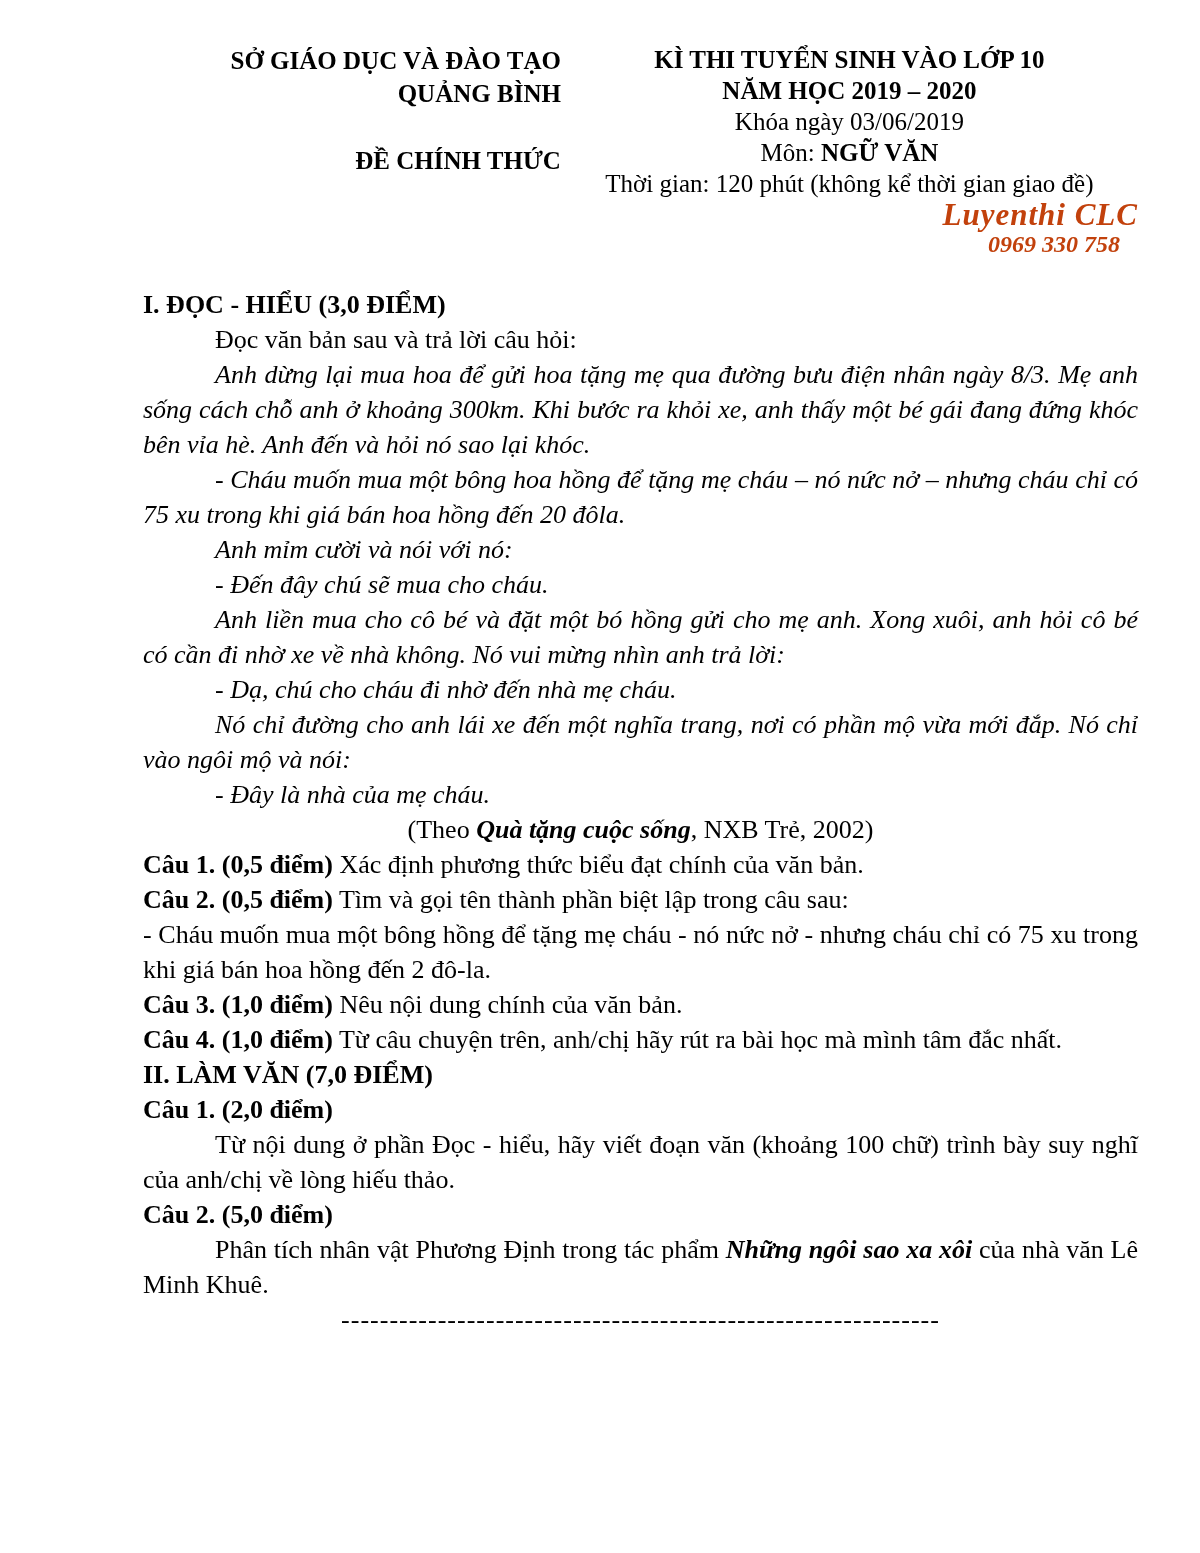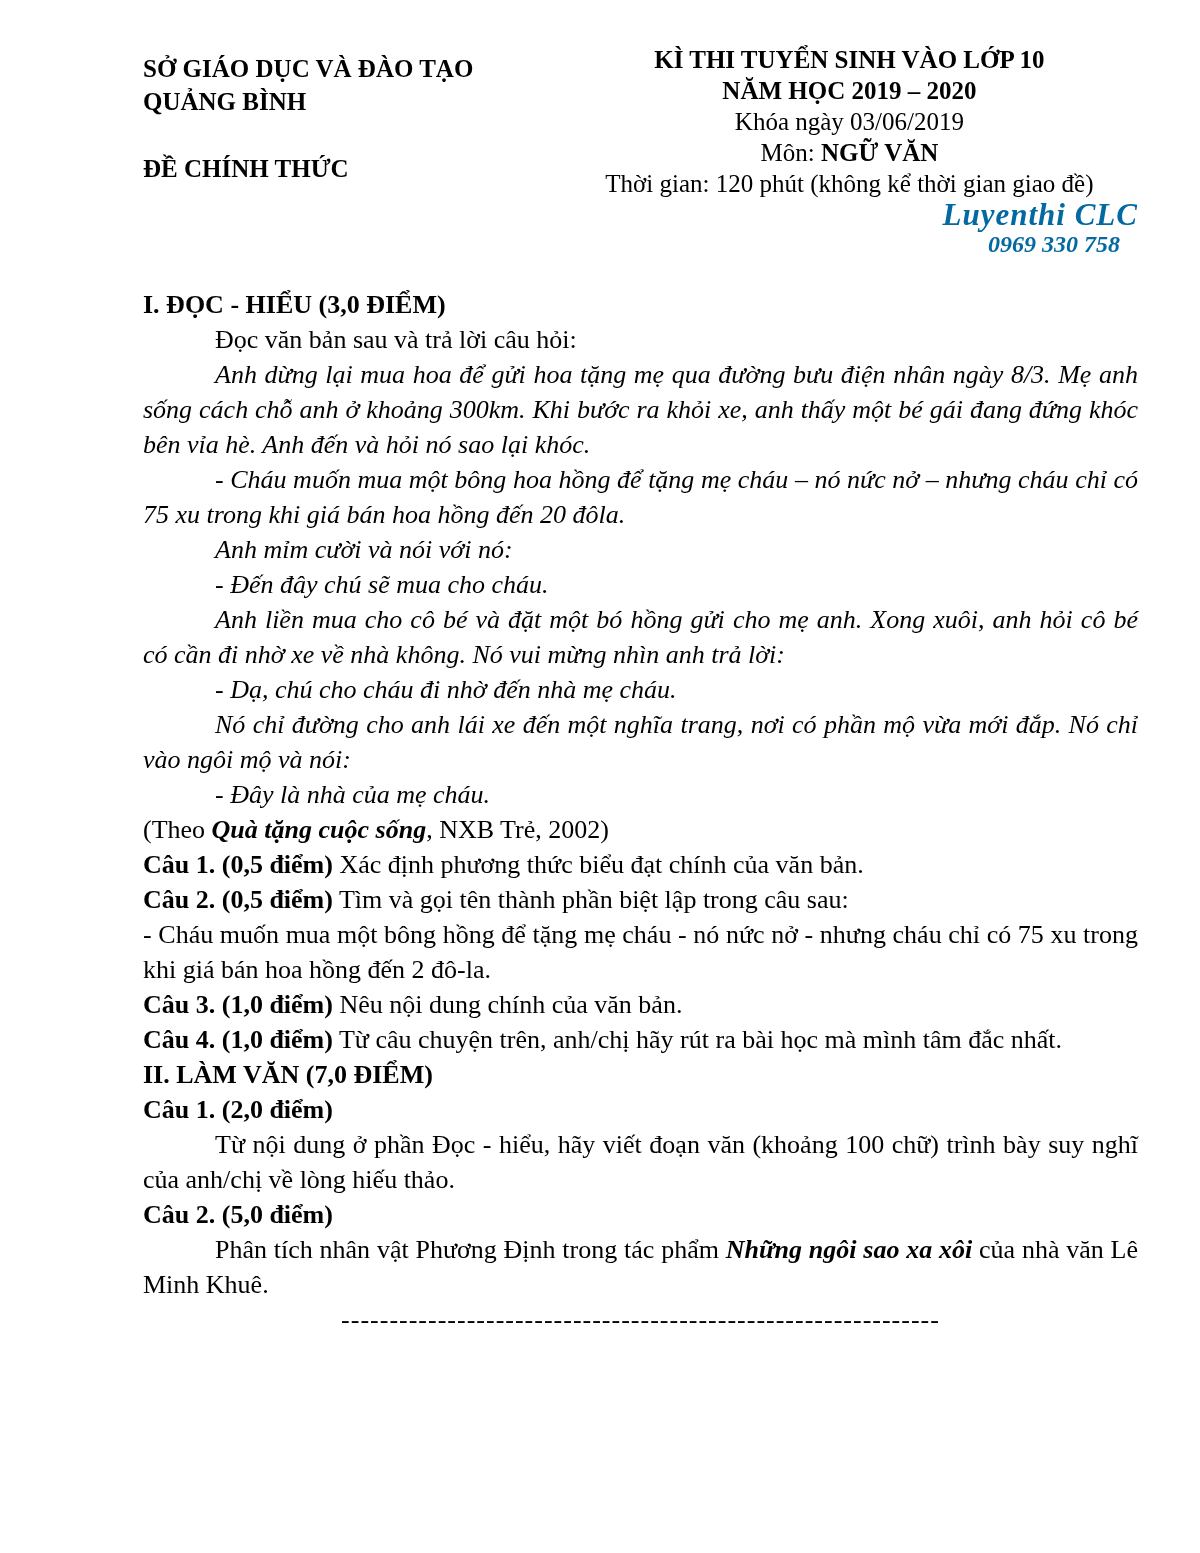--- a/index.html
+++ b/index.html
@@ -7,37 +7,37 @@
     width:1200px; height:1553px;
     background:#ffffff; color:#000000;
     font-family:"Liberation Serif","DejaVu Serif",serif;
     font-size:26px;
     -webkit-font-smoothing:antialiased;
   }
   .page { box-sizing:border-box; width:1200px; height:1553px; padding:44px 62px 0 143px; overflow:hidden; }
 
   
   .header { display:flex; }
-  .h-left { width:42%; text-align:left; font-weight:bold; font-size:25px; line-height:33px;margin-top:8px; }
+  .h-left { width:42%; text-align:right; font-weight:bold; font-size:25px; line-height:33px; }
   .h-left .exam-label { margin-top:34px; }
   .h-right { width:58%; text-align:center; font-size:25px; line-height:31px; }
   .b { font-weight:bold;font-family:Liberation Serif, serif; }
   .bi { font-weight:bold; font-style:italic; }
 
-  .logo-row { text-align:right; margin-top:0px; color:#0369a1; font-style:italic; font-weight:bold; line-height:1.05; }
+  .logo-row { text-align:right; margin-top:0px; color:#c2410c; font-style:italic; font-weight:bold; line-height:1.05; }
   .logo-name { font-size:31px; letter-spacing:1px; }
   .logo-phone { font-size:24px; padding-right:18px; }
 
   
   .content { margin-top:30px; line-height:35px; text-align:justify; }
   .content p { margin:0; }
   .sec-title { font-weight:bold; }
   .indent { text-indent:72px;font-family:Liberation Serif, serif; }
   .passage { font-style:italic; }
-  .cite { text-align:left; }
+  .cite { text-align:center; }
   .sec2 { }
   .separator { text-align:center; margin-top:22px; letter-spacing:1px; }
 </style>
 </head>
 <body>
 
 <div class="page">
 
   <div class="header">
     <div class="h-left">

